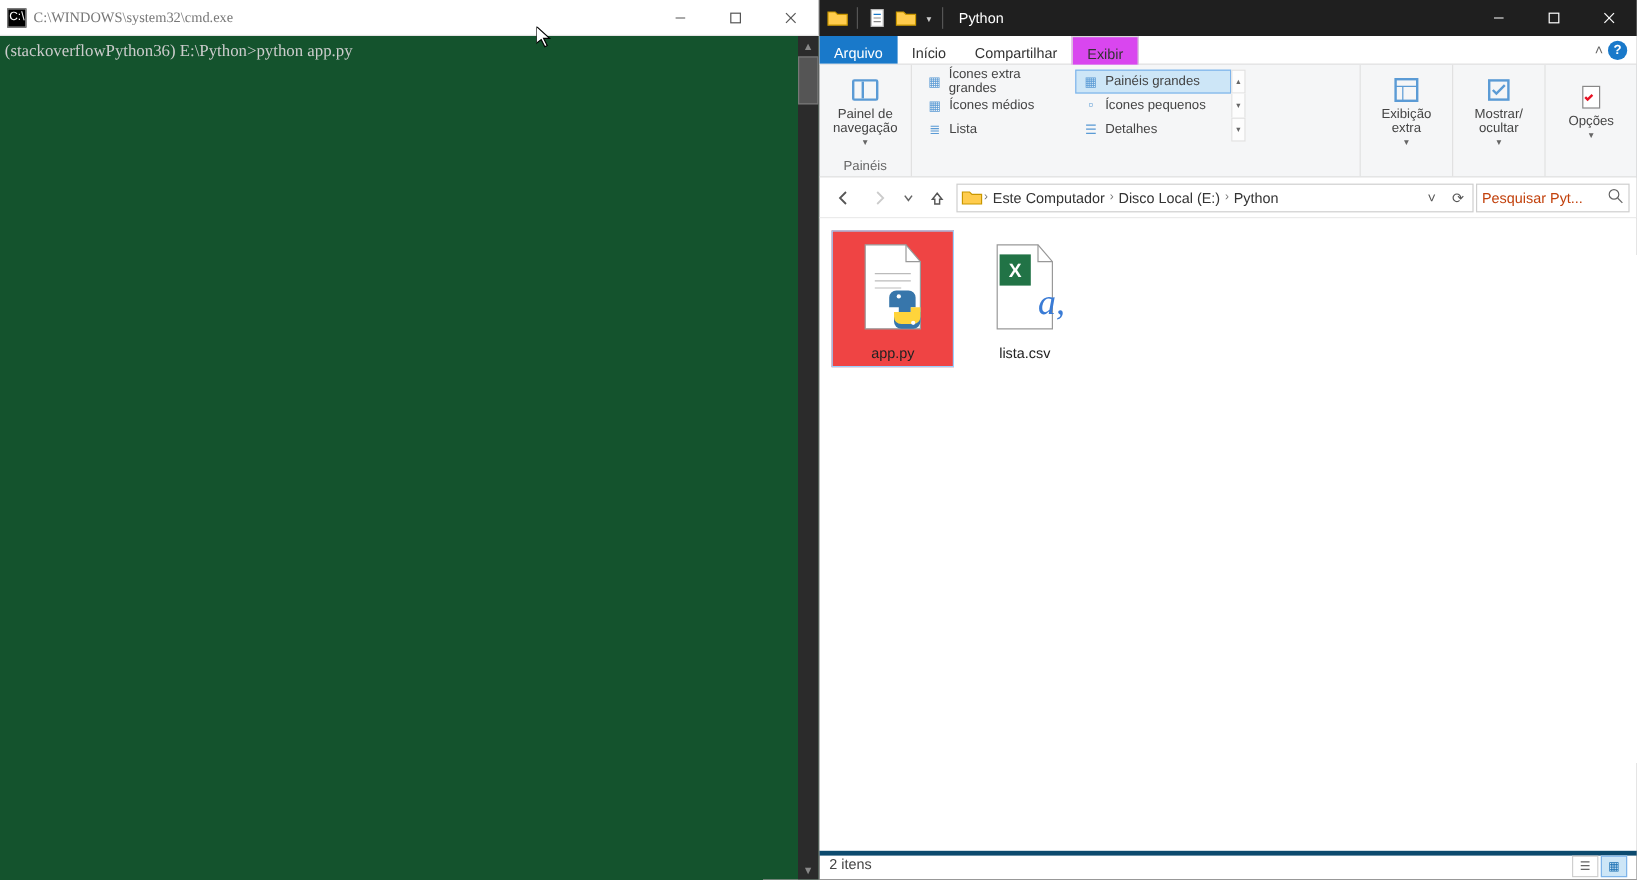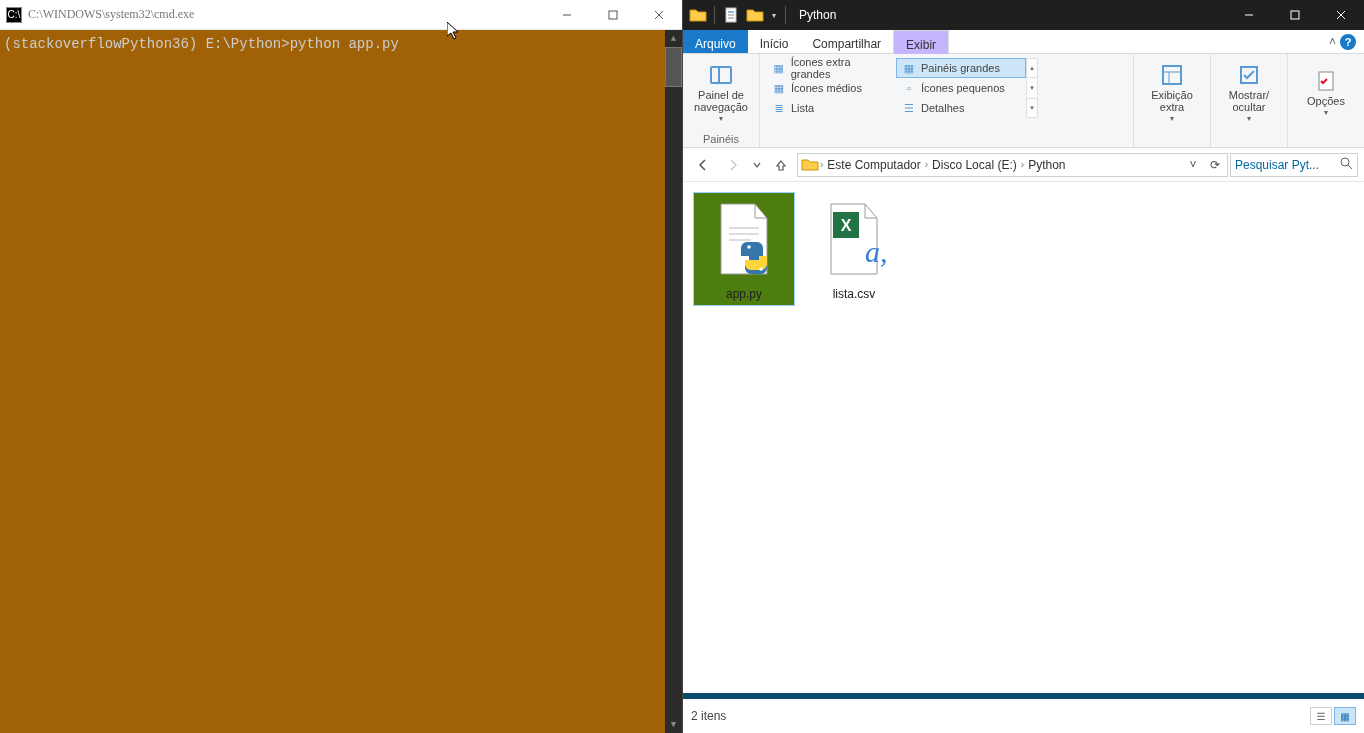--- a/index.html
+++ b/index.html
@@ -42,23 +42,23 @@
   .cmd-title { flex: 1 1 auto; font-size: 12px; font-family: Liberation Serif, serif; }
   .cmd-winbtns { display: flex; height: 100%; }
   .cmd-winbtn {
     width: 46px; height: 100%;
     display: flex; align-items: center; justify-content: center;
     color: #555;
   }
   .cmd-body {
     position: relative;
     flex: 1 1 auto;
-    background: #a16207;
+    background: #14532d;
     color: #ccc;
-    font-family: Liberation Mono, monospace;
+    font-family: Liberation Serif, serif;
     font-size: 14px;
     padding: 6px 4px;
   }
   .cmd-body .prompt { white-space: pre; }
   .cmd-scroll {
     position: absolute; top:0; right:0;
     width: 17px; height: 100%;
     background: #2b2b2b;
     display: flex; flex-direction: column;
   }
@@ -118,21 +118,21 @@
   }
   .exp-tab {
     padding: 4px 12px 0;
     display:flex;align-items:center;
     cursor:default;
   }
   .exp-tab.file {
     background:#1979ca; color:#fff;
   }
   .exp-tab.active {
-    background:#c4b5fd;
+    background:#d946ef;
     border-top:1px solid #dadada;
     border-left:1px solid #dadada;
     border-right:1px solid #dadada;
     margin-bottom:-1px;
   }
   .exp-tabs-spacer { flex:1 1 auto; }
   .exp-tab-help {
     display:flex; align-items:center; gap:4px; padding-right:8px;
   }
   .exp-help-circ {
@@ -202,48 +202,48 @@
     gap:0;
     overflow:hidden;
   }
   .addr-folder{ width:20px;height:20px;display:flex;align-items:center;justify-content:center;}
   .crumb{ padding:0 4px; color:#333; font-size:12px;}
   .crumb-sep{ color:#777; font-size:10px;}
   .addr-tail{ margin-left:auto; display:flex; align-items:center; gap:2px;}
   .addr-tail .btn{ width:20px;height:20px;display:flex;align-items:center;justify-content:center;color:#555;}
   .search-box{
     width:128px;height:24px;border:1px solid #cfcfcf;
-    display:flex;align-items:center;padding:0 4px;color:#0369a1;font-size:12px;
+    display:flex;align-items:center;padding:0 4px;color:#c2410c;font-size:12px;
     gap:4px;
   }
   .search-box .s-ic{ margin-left:auto;color:#666;}
 
   .files-area{
     flex:1 1 auto;
     padding:10px;
     display:flex;
     gap:8px;
     align-content:flex-start;
     flex-wrap:wrap;
     background:#fff;
   }
   .file-item{
     width:102px;
     padding:4px;
     display:flex;flex-direction:column;align-items:center;
     border:1px solid transparent;
     font-size:12px;color:#222;
   }
-  .file-item.sel{ border-color:#99d1ff; background:#4d7c0f;}
+  .file-item.sel{ border-color:#99d1ff; background:#ef4444;}
   .file-ic{ width:80px;height:86px;display:flex;align-items:center;justify-content:center;margin-bottom:4px;}
   .file-name{ text-align:center; }
 
   .status-bar{
-    height:40px;border-top:6px solid #0c4a6e;
-    display:flex;align-items:center;padding:0 8px;
+    height:24px;border-top:4px solid #0c4a6e;
+    display:flex;padding:0 8px;
     font-size:12px;color:#444;
   }
   .status-bar .sp{flex:1 1 auto;}
   .status-view-btn{
     width:22px;height:18px;border:1px solid #cfcfcf;margin-left:2px;
     display:flex;align-items:center;justify-content:center;font-size:10px;color:#666;
   }
   .status-view-btn.active{ background:#cde6f7;border-color:#7eb4ea;color:#1a6fb2;}
 </style>
 </head>

